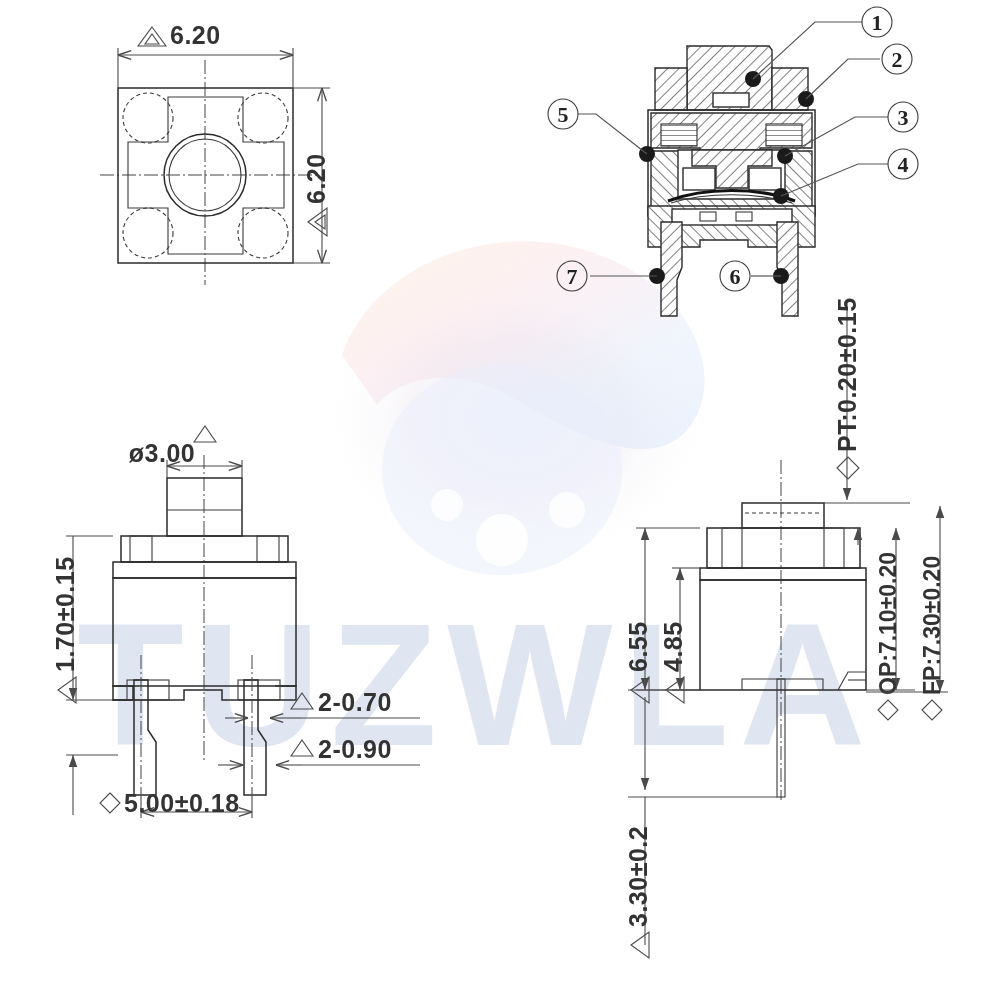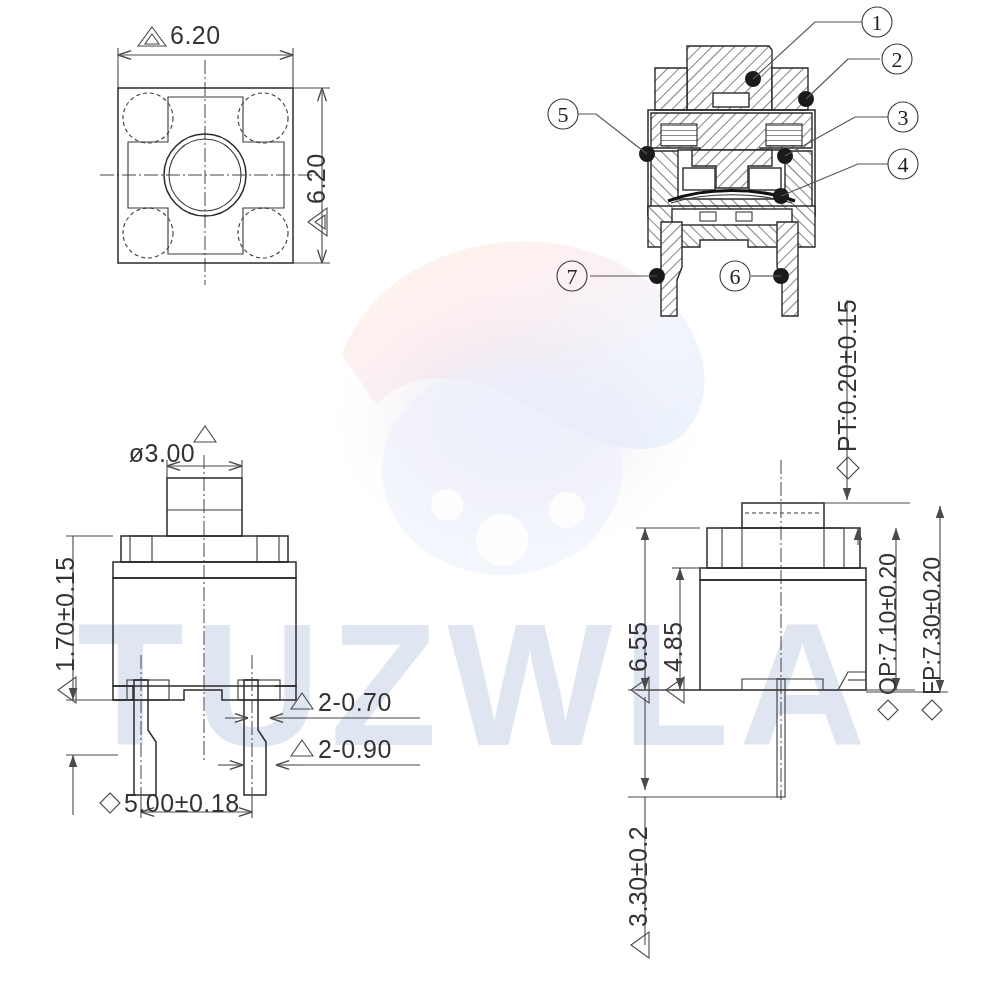--- a/index.html
+++ b/index.html
@@ -4,21 +4,21 @@
 <title>Tactile Switch Technical Drawing</title>
 <style>
   html,body{margin:0;padding:0;}
   body{
     width:1000px;height:1000px;
     background:#ffffff;
     font-family:"Liberation Sans", sans-serif;
     position:relative;
     overflow:hidden;
   }
-  #sheet{position:absolute;inset:0;width:807px;height:1000px;}
+  #sheet{position:absolute;inset:0;width:807px;height:1000px;font-weight:bold;}
   svg{display:block;}
   .ln{stroke:#2b2b2b;stroke-width:1.5;fill:none;stroke-linecap:square;}
   .ln-thin{stroke:#3a3a3a;stroke-width:1.1;fill:none;}
   .ln-dim{stroke:#4a4a4a;stroke-width:1.1;fill:none;}
   .ln-lead{stroke:#555;stroke-width:1.2;fill:none;}
   .ln-dash{stroke:#3a3a3a;stroke-width:1.1;fill:none;stroke-dasharray:4 3;}
   .ln-center{stroke:#444;stroke-width:1.0;fill:none;stroke-dasharray:14 3 2 3;}
   .hatch-fill{fill:url(#hatchA);stroke:#2b2b2b;stroke-width:1.4;}
   .hatch-fillB{fill:url(#hatchB);stroke:#2b2b2b;stroke-width:1.4;}
   .wh{fill:#ffffff;stroke:#2b2b2b;stroke-width:1.4;}

